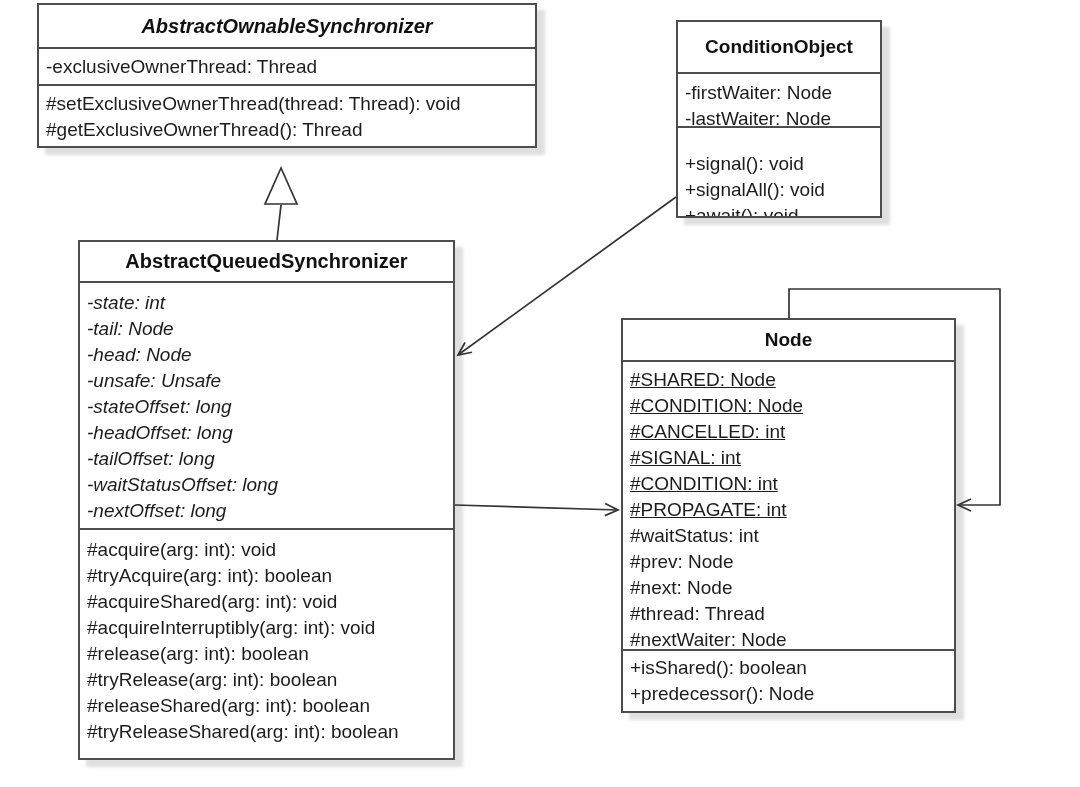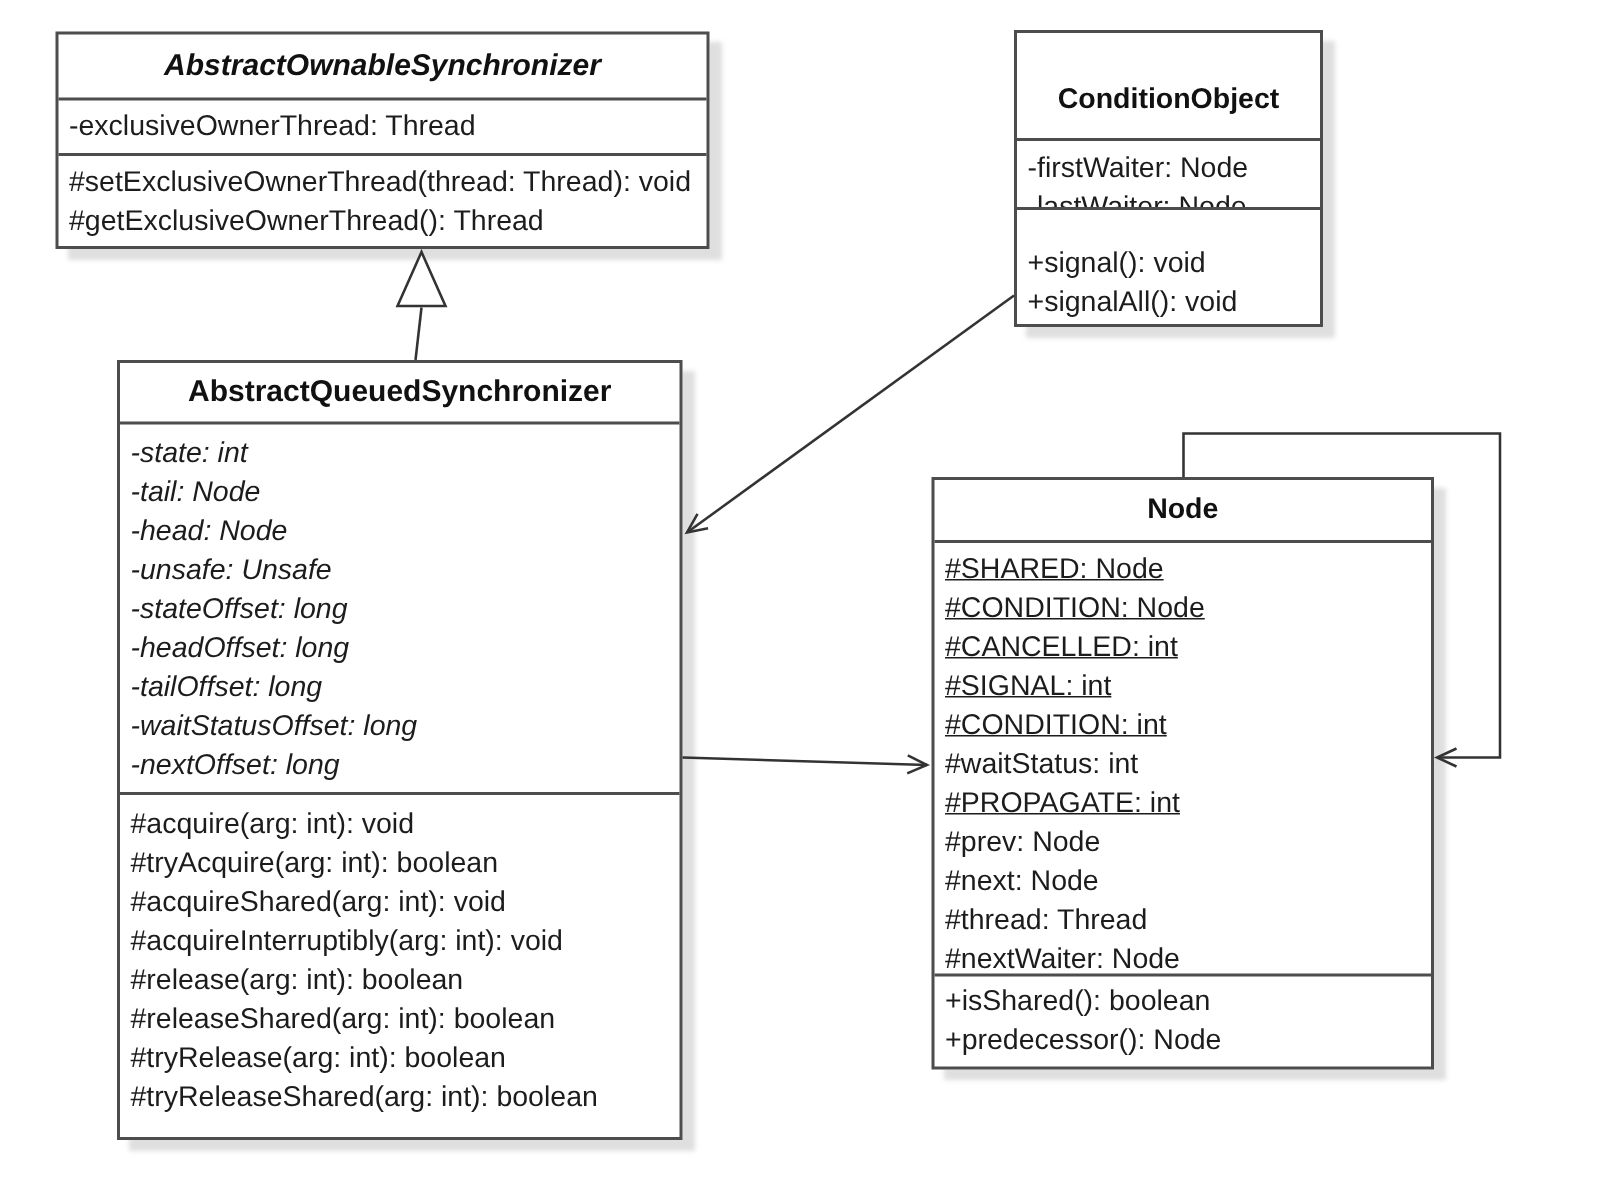--- a/index.html
+++ b/index.html
@@ -75,33 +75,33 @@
 
     <g>
       <line x1="455" y1="505" x2="618" y2="510" stroke="#333333" stroke-width="1.7" marker-end="url(#openArrow)"></line>
     </g>
 
     <g>
       <polyline points="789,318 789,289 1000,289 1000,505 958,505" fill="none" stroke="#333333" stroke-width="1.7" marker-end="url(#openArrow)"></polyline>
     </g>
   </svg>
 
-  <div class="uml-class" style="left:37px; top:21px; width:436px; height:145px;">
+  <div class="uml-class" style="left:37px; top:3px; width:500px; height:145px;">
     <div class="uml-title abstract" style="height:44px;">AbstractOwnableSynchronizer</div>
     <div class="compartment mid" style="height:38px;">
       <div class="member">-exclusiveOwnerThread: Thread</div>
     </div>
     <div class="compartment last">
       <div class="member">#setExclusiveOwnerThread(thread: Thread): void</div>
       <div class="member">#getExclusiveOwnerThread(): Thread</div>
     </div>
   </div>
 
   <div class="uml-class" style="left:676px; top:20px; width:206px; height:198px;">
-    <div class="uml-title" style="height:52px; font-size:19px;margin-top:20px;">ConditionObject</div>
+    <div class="uml-title" style="height:52px; font-size:19px;">ConditionObject</div>
     <div class="compartment mid" style="height:66px; padding-top:6px;">
       <div class="member">-firstWaiter: Node</div>
       <div class="member">-lastWaiter: Node</div>
     </div>
     <div class="compartment last" style="padding-top:23px;">
       <div class="member">+signal(): void</div>
       <div class="member">+signalAll(): void</div>
       <div class="member">+await(): void</div>
     </div>
   </div>
@@ -118,36 +118,36 @@
       <div class="member">-tailOffset: long</div>
       <div class="member">-waitStatusOffset: long</div>
       <div class="member">-nextOffset: long</div>
     </div>
     <div class="compartment last" style="padding-top:7px;">
       <div class="member">#acquire(arg: int): void</div>
       <div class="member">#tryAcquire(arg: int): boolean</div>
       <div class="member">#acquireShared(arg: int): void</div>
       <div class="member">#acquireInterruptibly(arg: int): void</div>
       <div class="member">#release(arg: int): boolean</div>
+      <div class="member">#tryRelease(arg: int): boolean</div>
       <div class="member">#releaseShared(arg: int): boolean</div>
-      <div class="member">#tryRelease(arg: int): boolean</div>
       <div class="member">#tryReleaseShared(arg: int): boolean</div>
     </div>
   </div>
 
   <div class="uml-class" style="left:621px; top:318px; width:335px; height:395px;">
     <div class="uml-title" style="height:42px; font-size:19px;">Node</div>
     <div class="compartment mid" style="height:294px; padding-top:5px;">
       <div class="member static-m">#SHARED: Node</div>
       <div class="member static-m">#CONDITION: Node</div>
       <div class="member static-m">#CANCELLED: int</div>
       <div class="member static-m">#SIGNAL: int</div>
       <div class="member static-m">#CONDITION: int</div>
+      <div class="member static-m">#PROPAGATE: int</div>
       <div class="member">#waitStatus: int</div>
-      <div class="member static-m">#PROPAGATE: int</div>
       <div class="member">#prev: Node</div>
       <div class="member">#next: Node</div>
       <div class="member">#thread: Thread</div>
       <div class="member">#nextWaiter: Node</div>
     </div>
     <div class="compartment last" style="padding-top:4px;">
       <div class="member">+isShared(): boolean</div>
       <div class="member">+predecessor(): Node</div>
     </div>
   </div>

